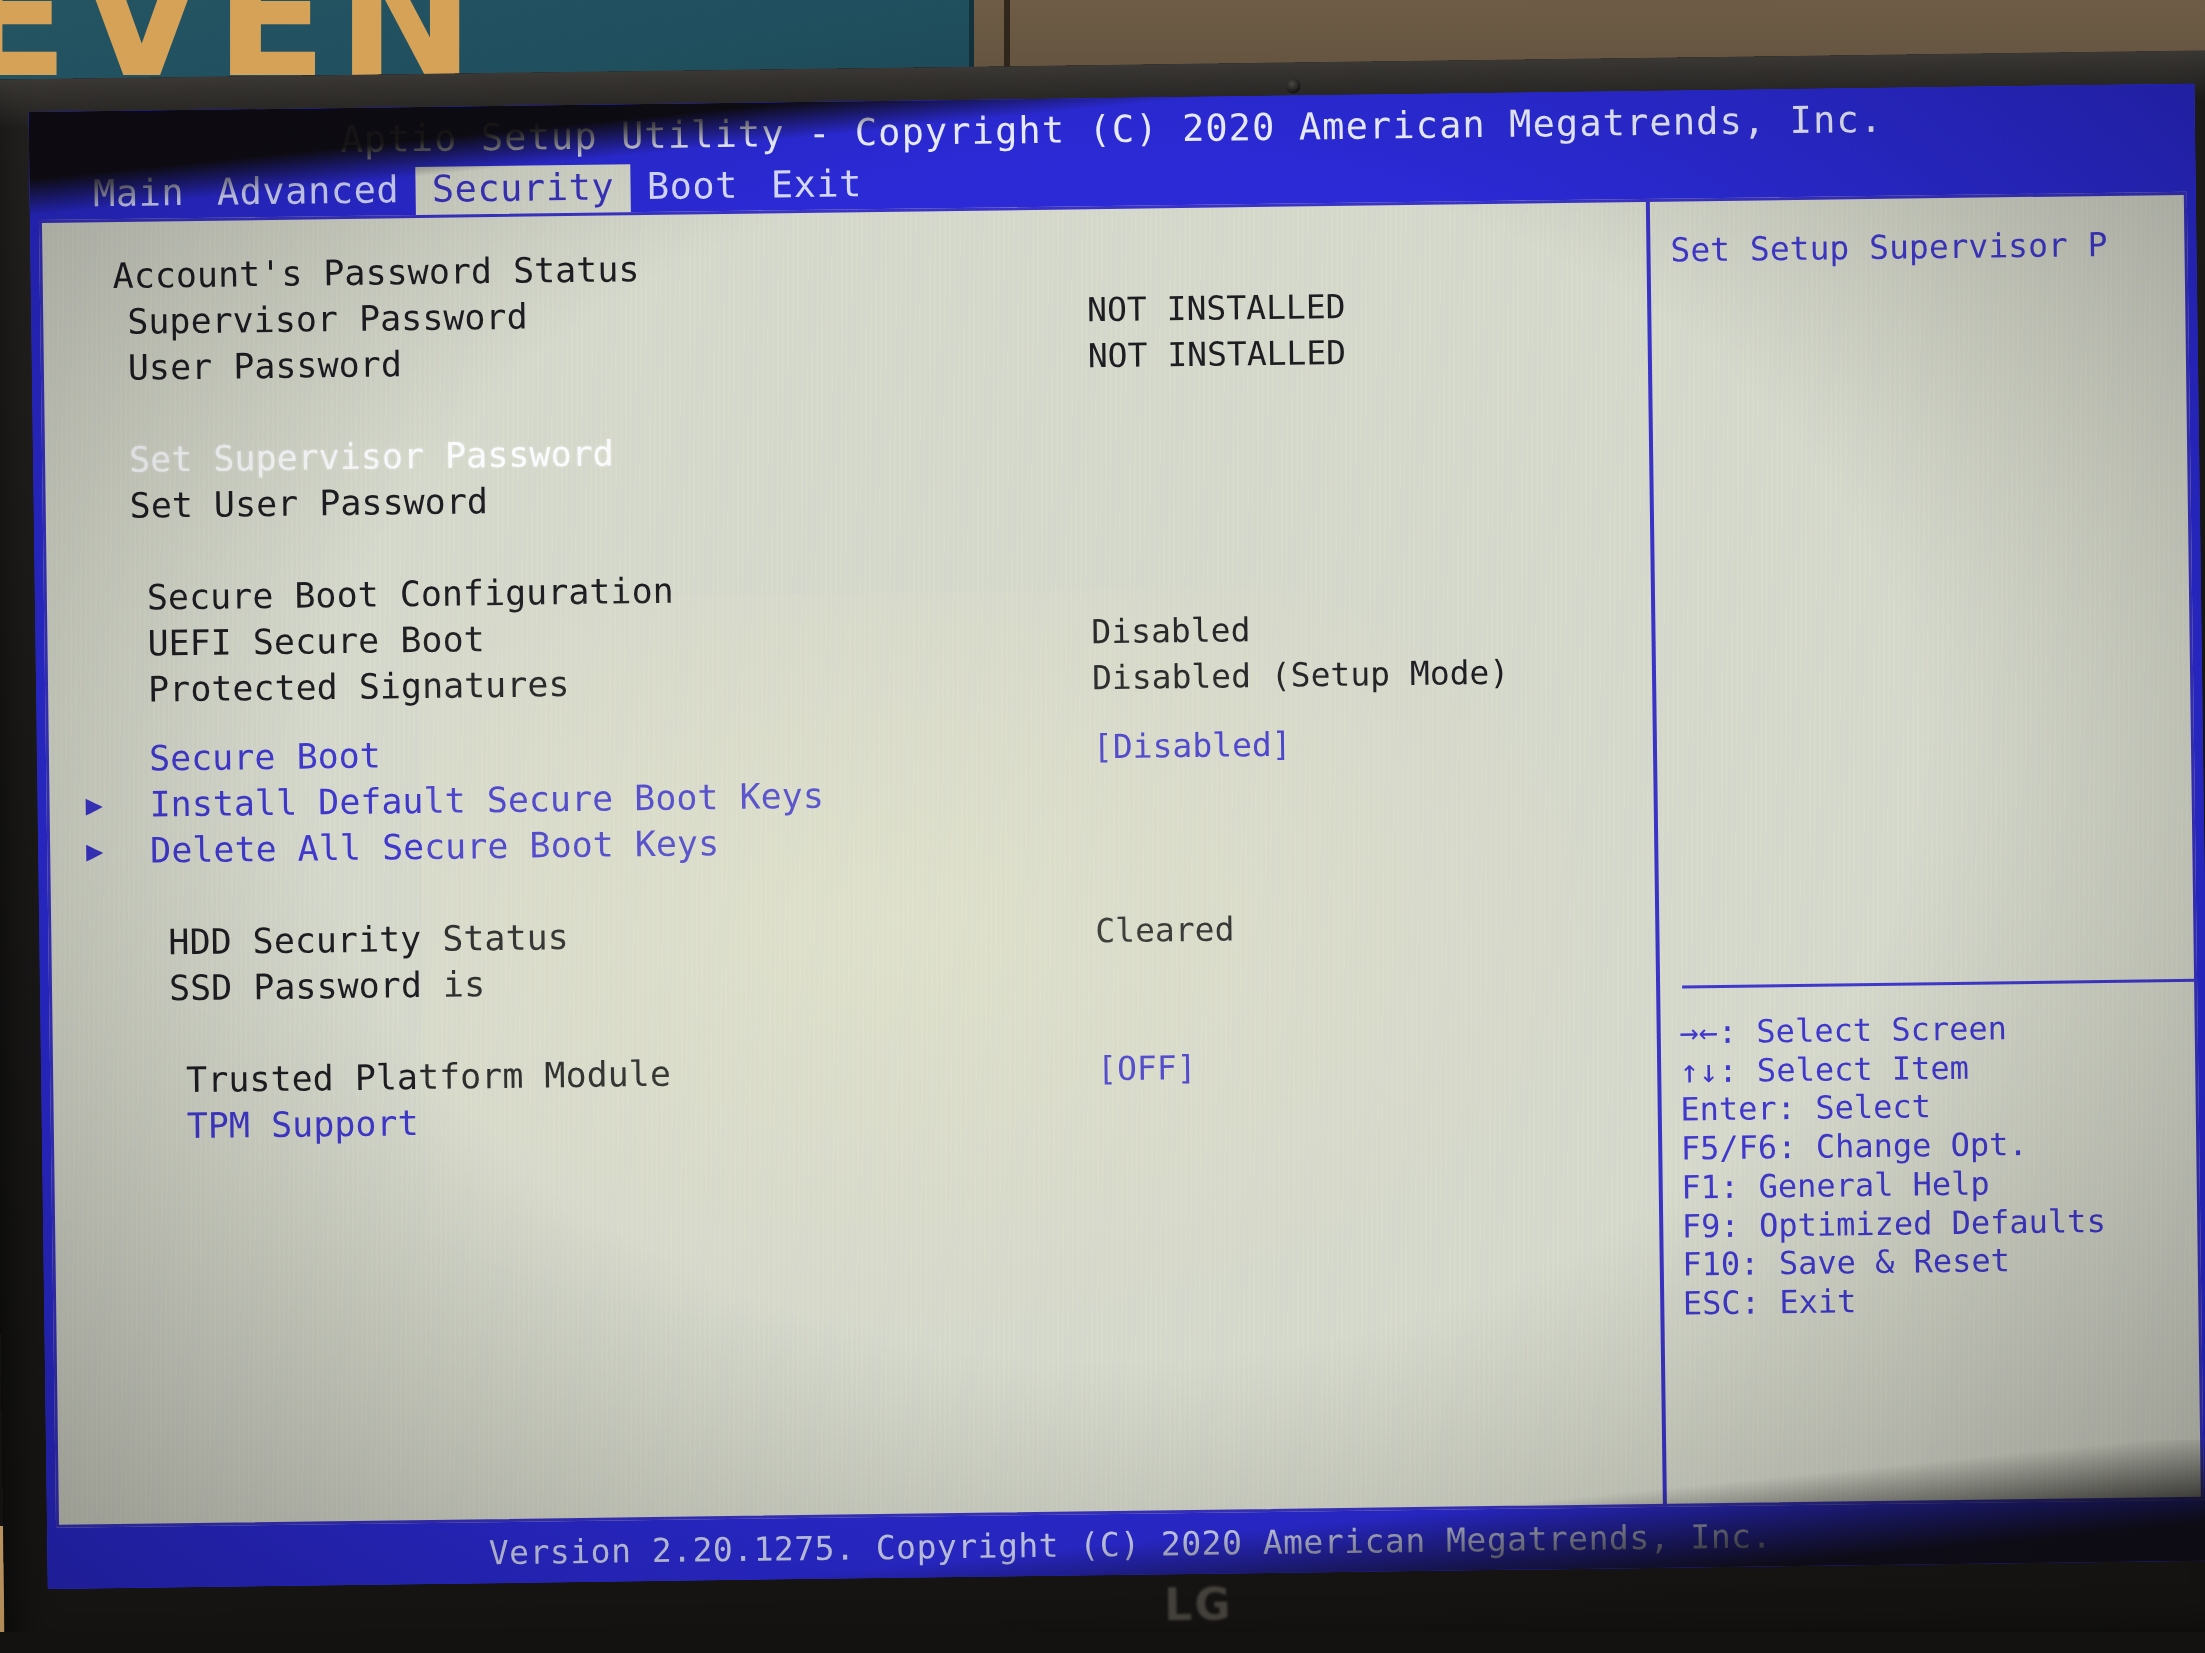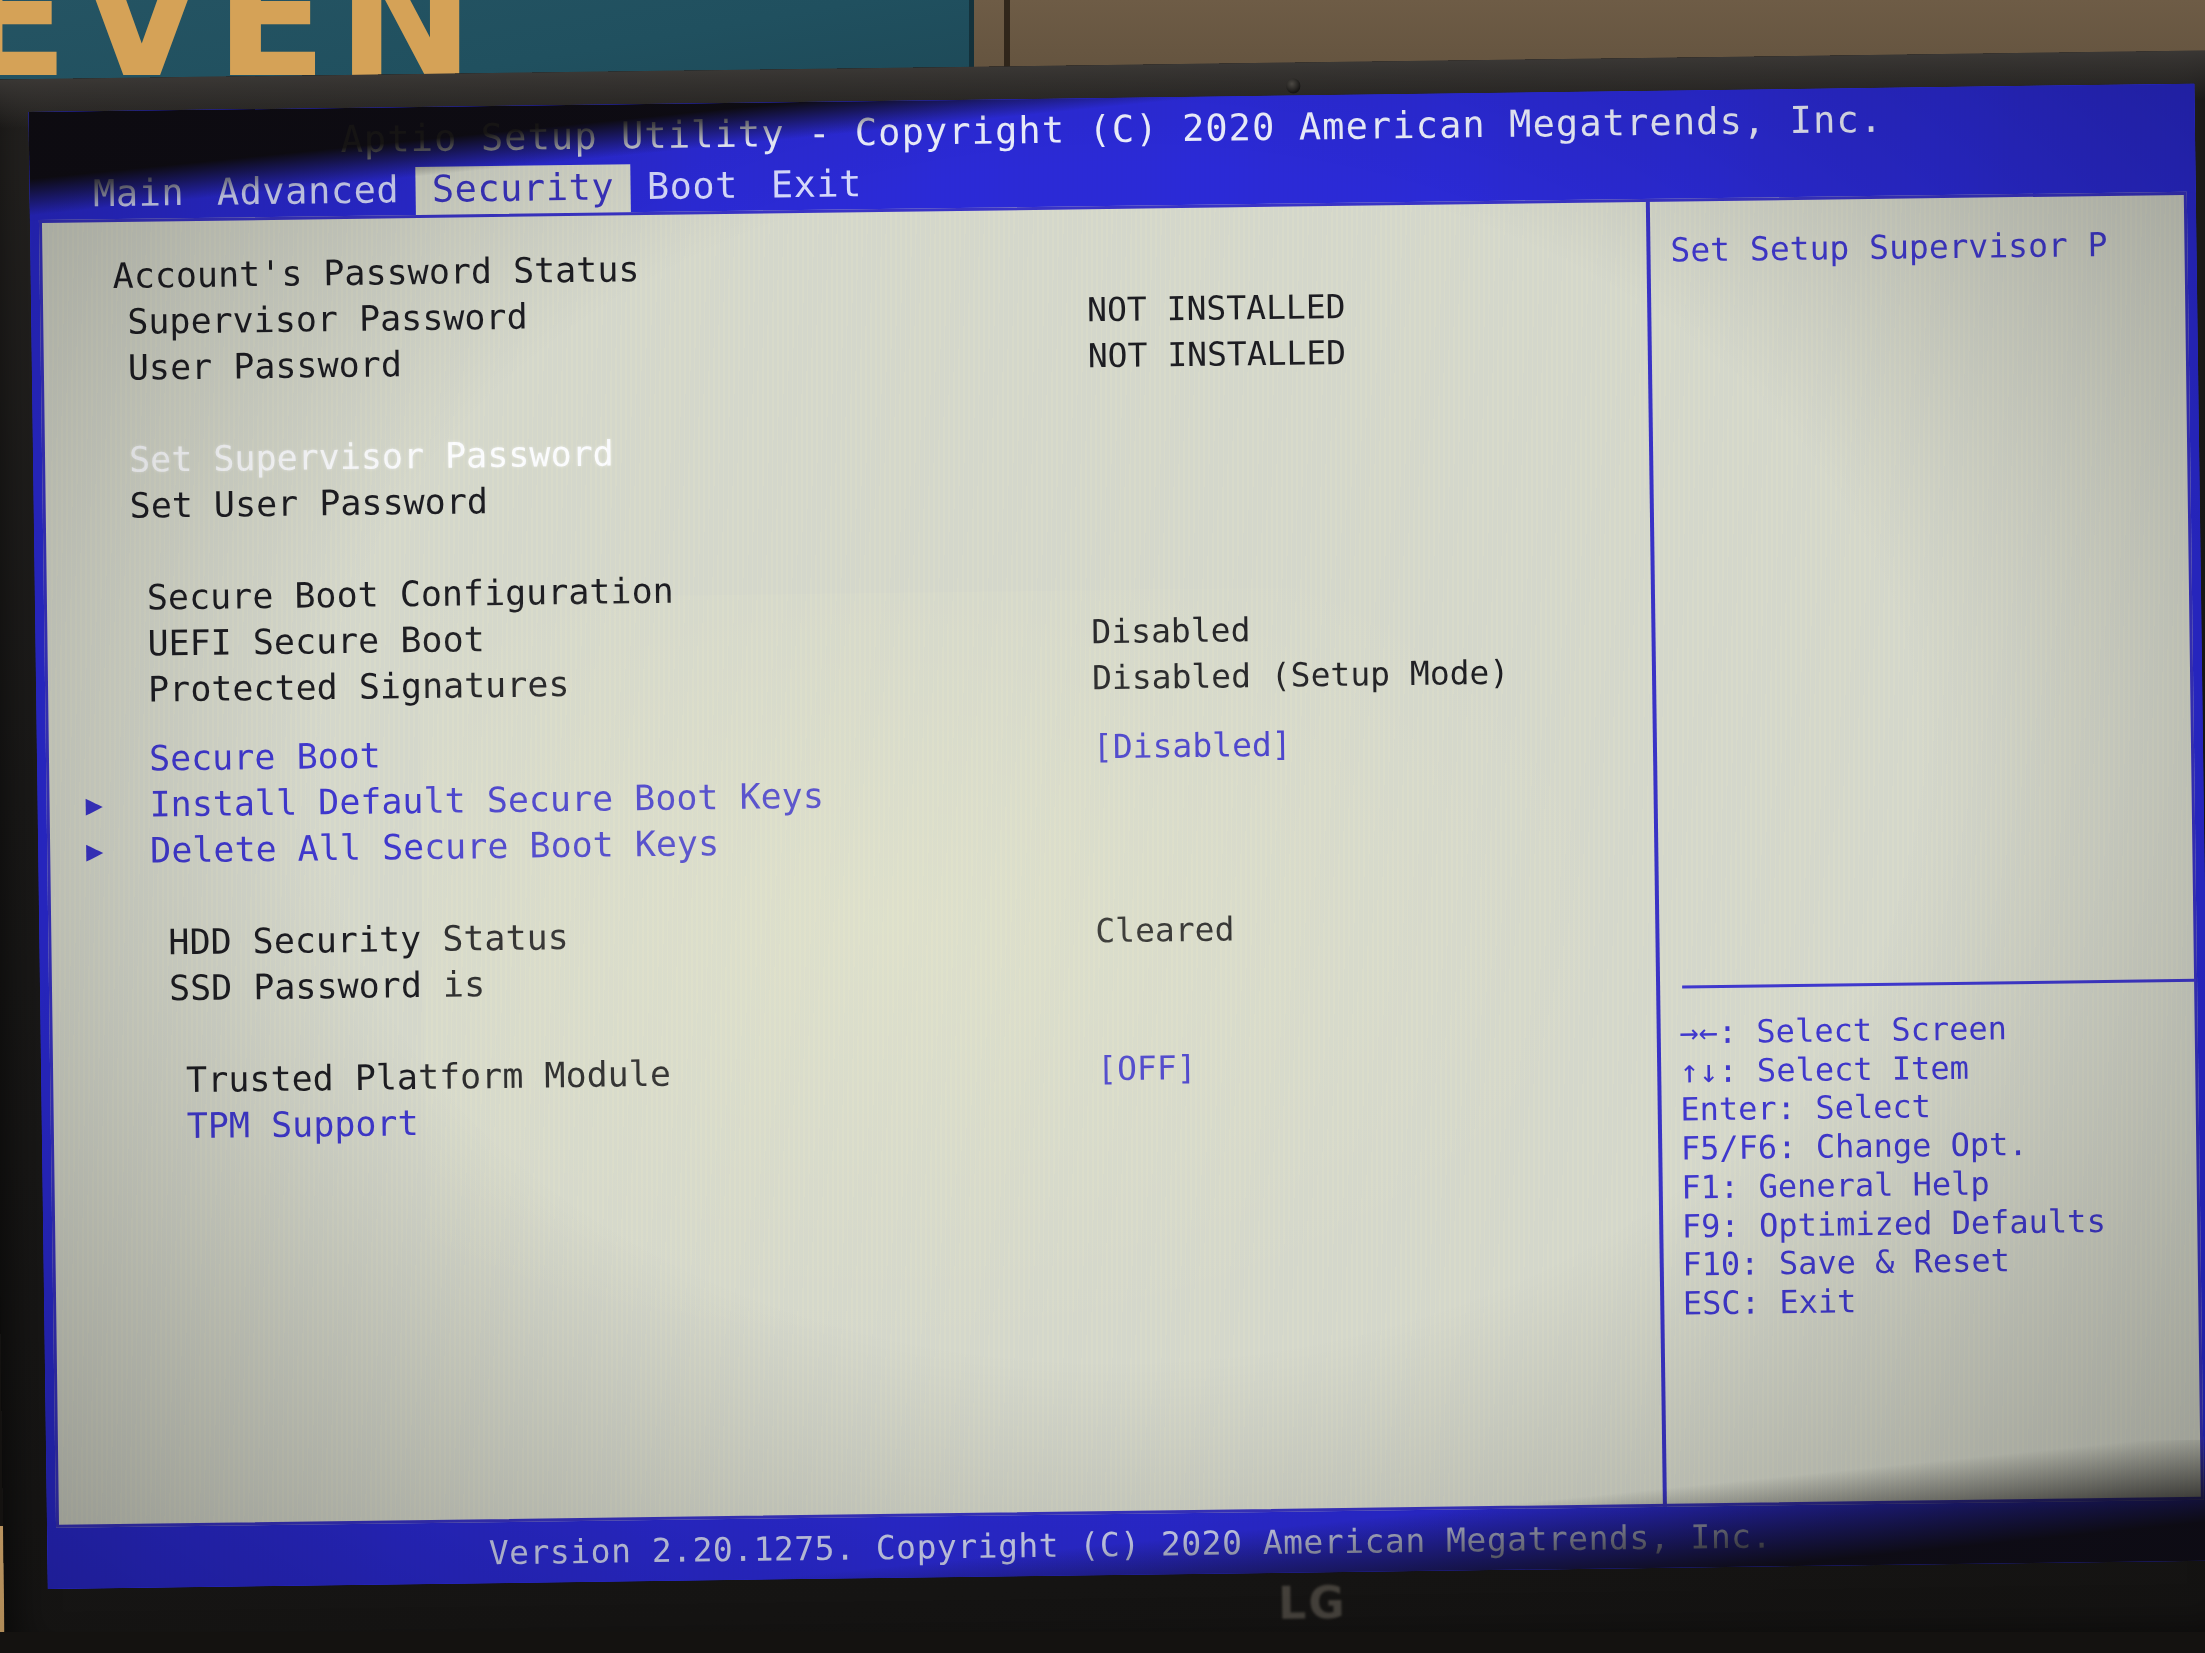--- a/index.html
+++ b/index.html
@@ -92,21 +92,21 @@
   }
   .webcam {
     position: absolute;
     left: 1302px; top: 16.4px;
     width: 14.2px; height: 14.2px;
     border-radius: 50%;
     background: radial-gradient(circle at 40% 35%, #4c4944, #161514 70%);
   }
   .brand {
     position: absolute;
-    left: 1274px; top: 1515px;
+    left: 1160px; top: 1515px;
     font-family: "DejaVu Sans", "Liberation Sans", sans-serif;
     font-size: 44px;
     font-weight: 700;
     letter-spacing: 2.2px;
     color: rgba(176,166,150,0.30);
     filter: blur(0.8px);
   }
 
   
   .screen {

